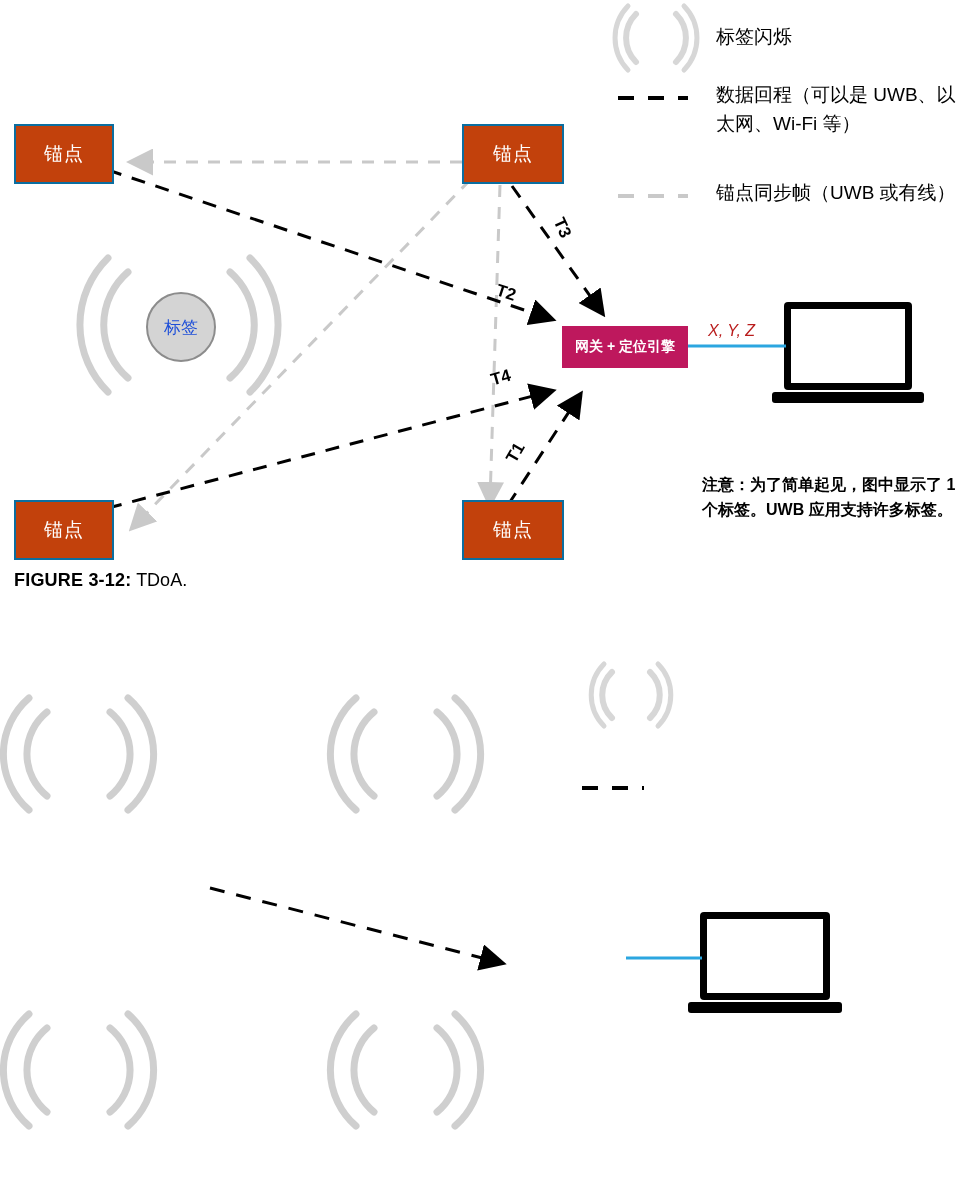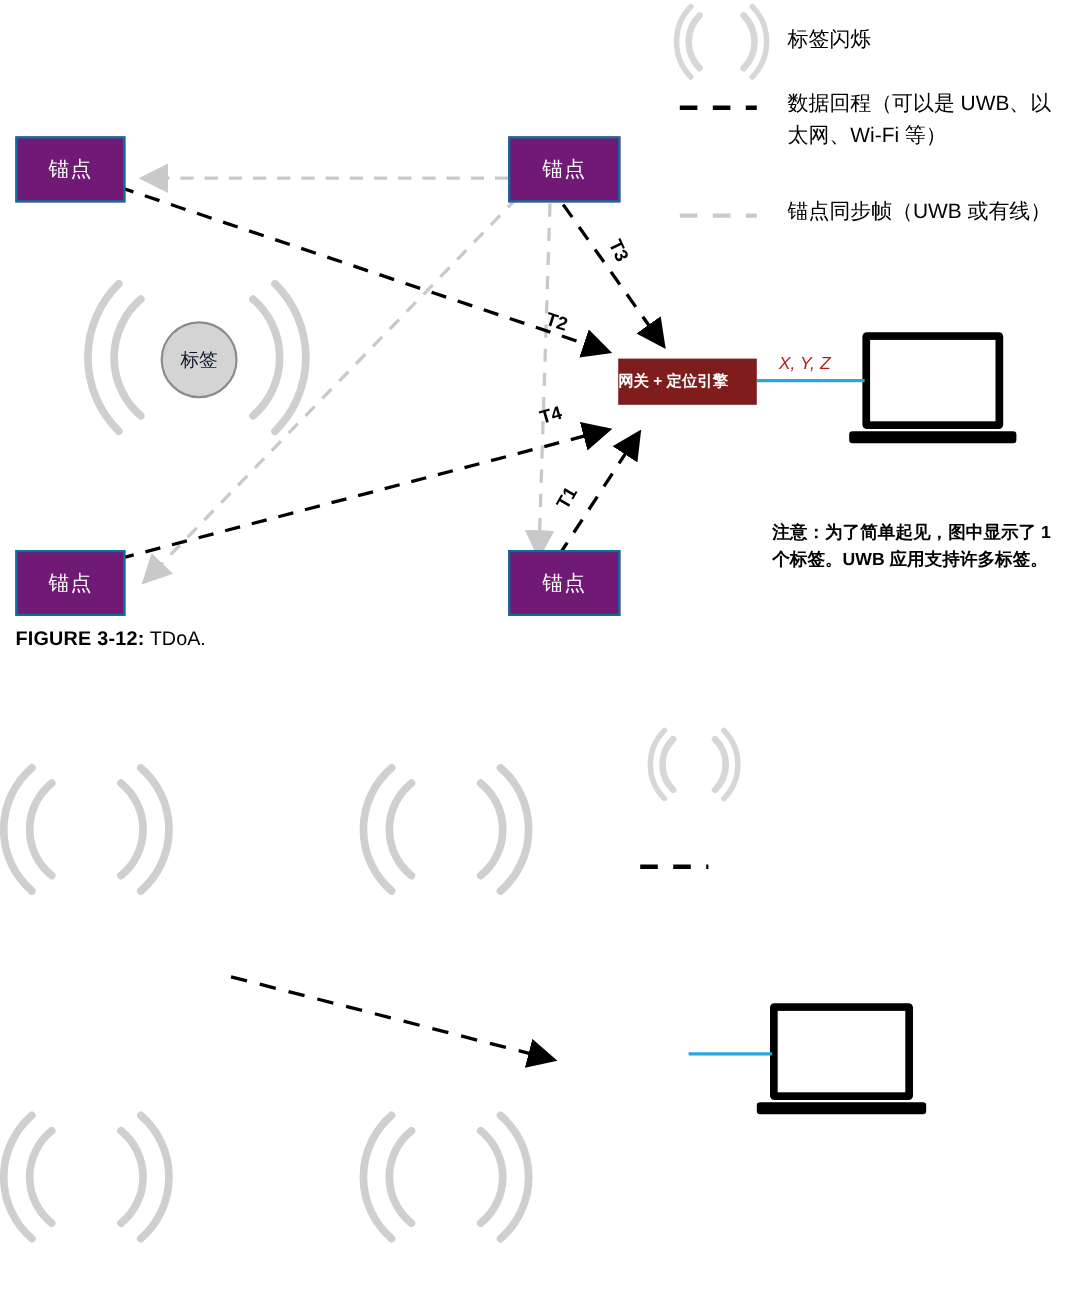--- a/index.html
+++ b/index.html
@@ -1,29 +1,29 @@
 <!DOCTYPE html>
 <html><head>
 <meta charset="utf-8">
 <style>
   html,body{margin:0;padding:0;background:#ffffff;}
   body{width:968px;height:1182px;position:relative;font-family:"Liberation Sans","DejaVu Sans",sans-serif;color:#000;}
   .fig{position:absolute;left:0;top:0;width:968px;}
   svg{display:block;}
   .anchor-box{
-    position:absolute;background:#701a75;border:2px solid #0b6ea0;
+    position:absolute;background:#c2410c;border:2px solid #0b6ea0;
     color:#ffffff;font-size:19px;display:flex;align-items:center;justify-content:center;
     letter-spacing:1px;
   }
   .tag-circle{
     position:absolute;border-radius:50%;background:#d4d4d4;border:2px solid #8c8c8c;
-    display:flex;align-items:center;justify-content:center;font-size:17px;color:#0f172a;
+    display:flex;align-items:center;justify-content:center;font-size:17px;color:#1d4ed8;
   }
   .blackbox{
-    position:absolute;background:#7f1d1d;color:#ffffff;display:flex;align-items:center;
+    position:absolute;background:#be185d;color:#ffffff;display:flex;align-items:center;justify-content:center;
     font-weight:bold;font-size:14px;
   }
   .lbl{position:absolute;font-size:16px;color:#b91c1c;font-style:italic;}
   .legend-text{position:absolute;font-size:19px;color:#000;line-height:29px;}
   .note{position:absolute;font-size:16px;font-weight:bold;line-height:25px;color:#000;}
   .cap{position:absolute;font-size:18px;color:#000;}
   .cap .capnum{color:#000;font-weight:bold;letter-spacing:.2px;}
   .tlabel{position:absolute;font-size:17px;font-weight:bold;color:#000;}
 </style>
 </head>

